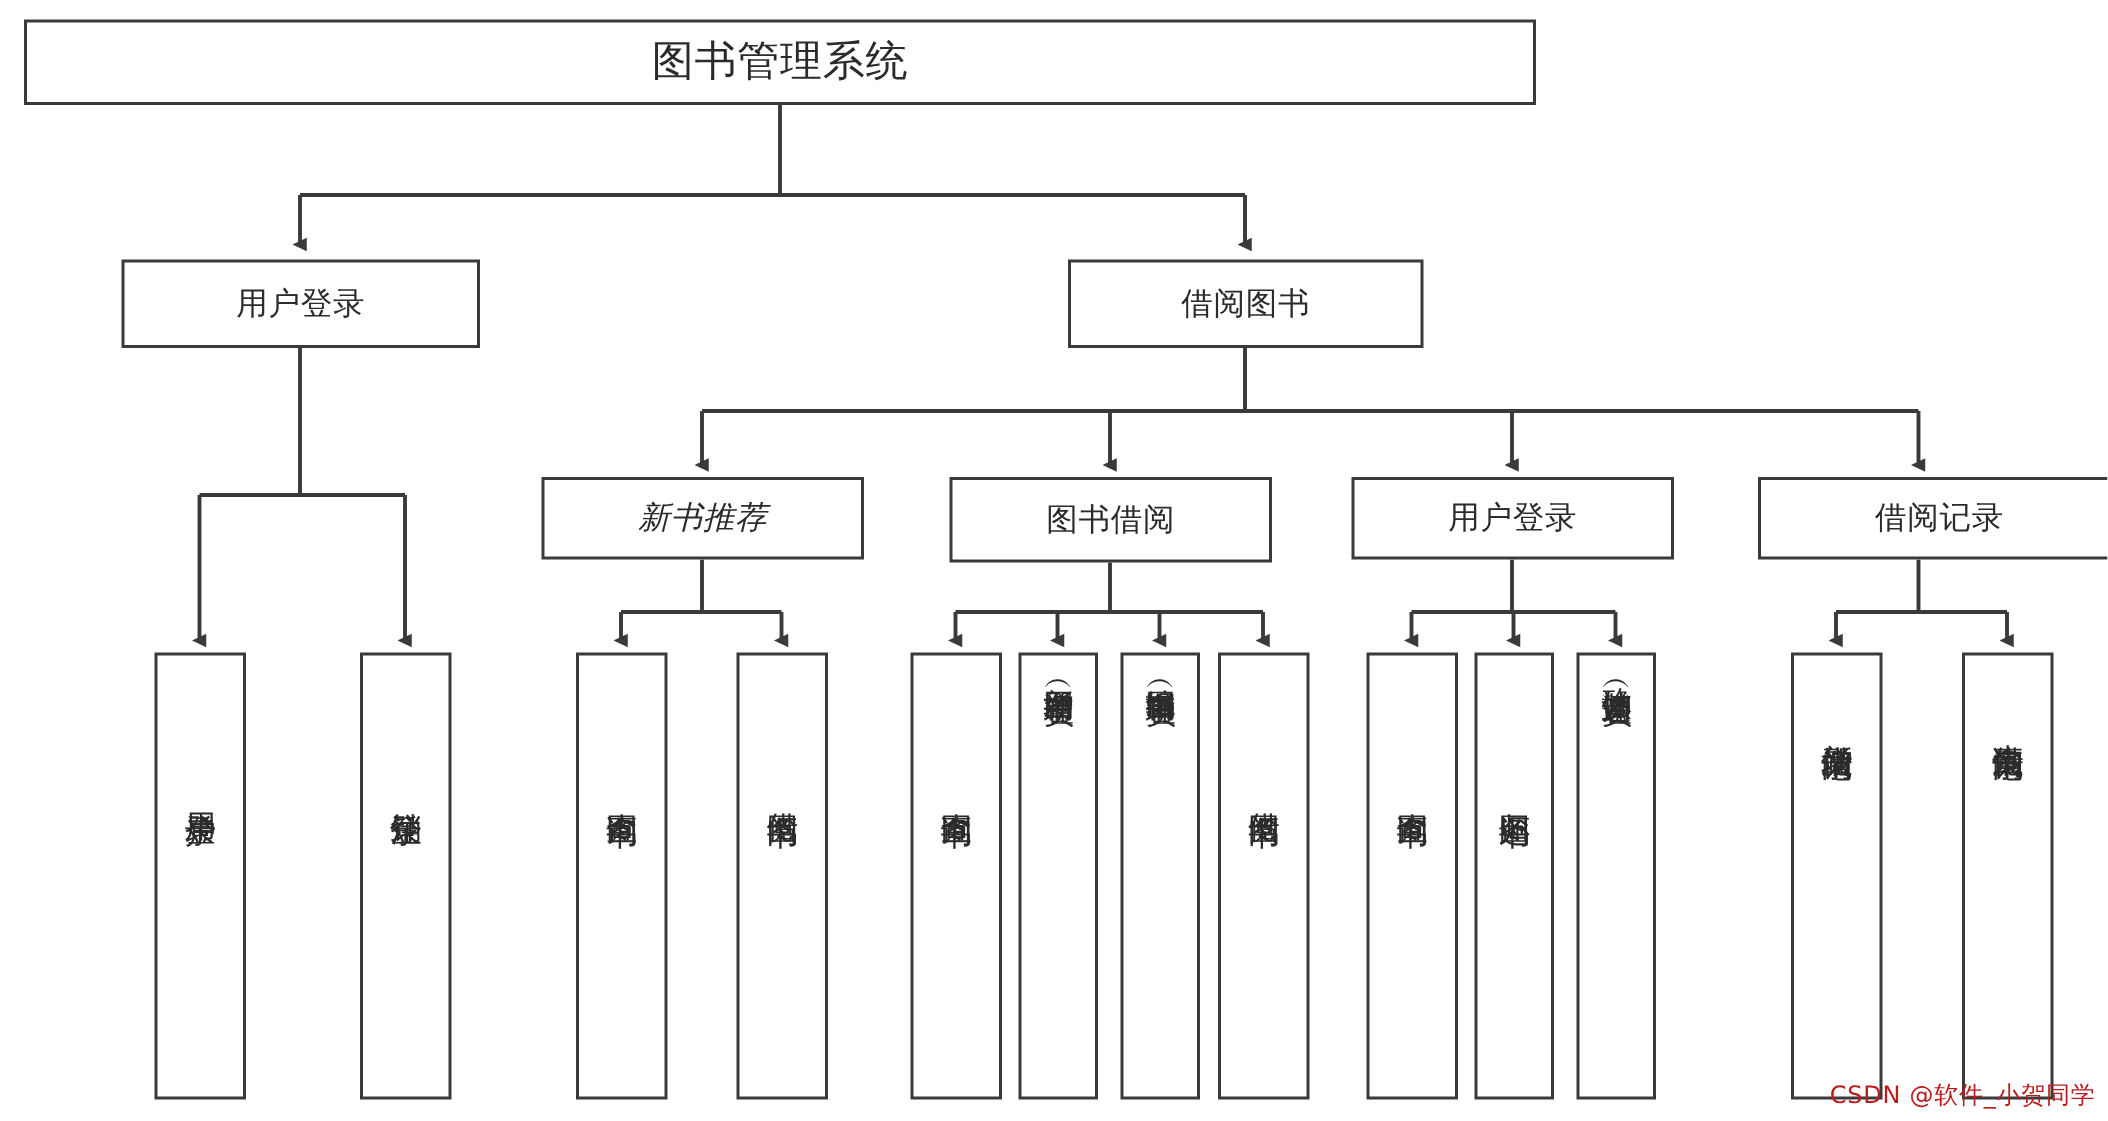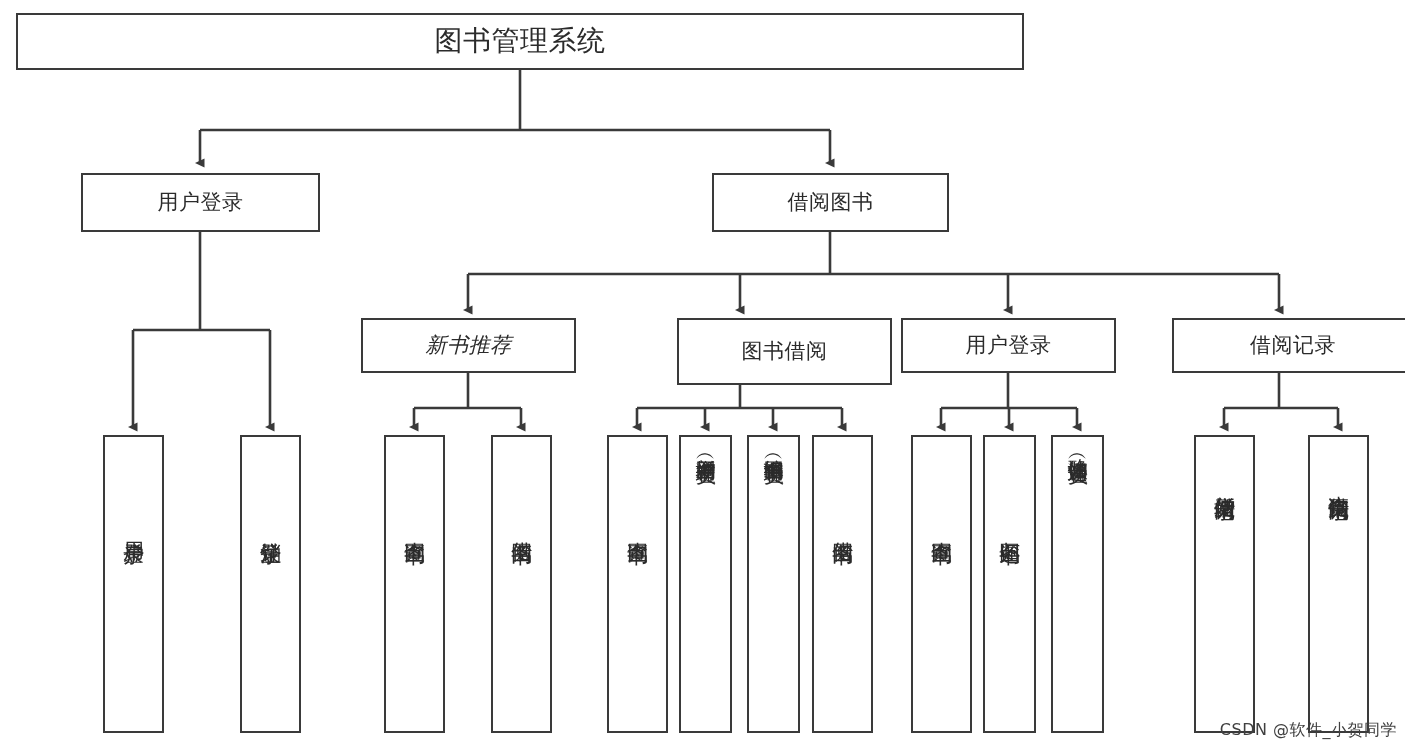--- a/index.html
+++ b/index.html
@@ -62,21 +62,21 @@
   }
   .vtext.tall {
     font-size: 20px;
     line-height: 1.38;
   }
   .watermark {
     position: absolute;
     right: 8px;
     bottom: 6px;
     font-size: 16px;
-    color: #404040;
+    color: #b91c1c;
     z-index: 3;
     white-space: nowrap;
     letter-spacing: 0.5px;
   }
 </style>
 </head>
 <body>
 
 <div id="canvas">
 
@@ -137,21 +137,21 @@
   <div class="node h" style="left:81px; top:173px; width:239px; height:59px;">
     <span>用户登录</span>
   </div>
   <div class="node h" style="left:712px; top:173px; width:237px; height:59px;">
     <span>借阅图书</span>
   </div>
 
   <div class="node h" style="left:361px; top:318px; width:215px; height:55px;font-style:italic;">
     <span>新书推荐</span>
   </div>
-  <div class="node h" style="left:633px; top:318px; width:215px; height:67px;margin-left:44px;">
+  <div class="node h" style="left:633px; top:318px; width:215px; height:57px;">
     <span>图书借阅</span>
   </div>
   <div class="node h" style="left:901px; top:318px; width:215px; height:55px;">
     <span>用户登录</span>
   </div>
   <div class="node h" style="left:1172px; top:318px; width:242px; height:55px;">
     <span>借阅记录</span>
   </div>
 
   <div class="node v" style="left:103px; top:435px; width:61px; height:298px; padding-top:88px;">

